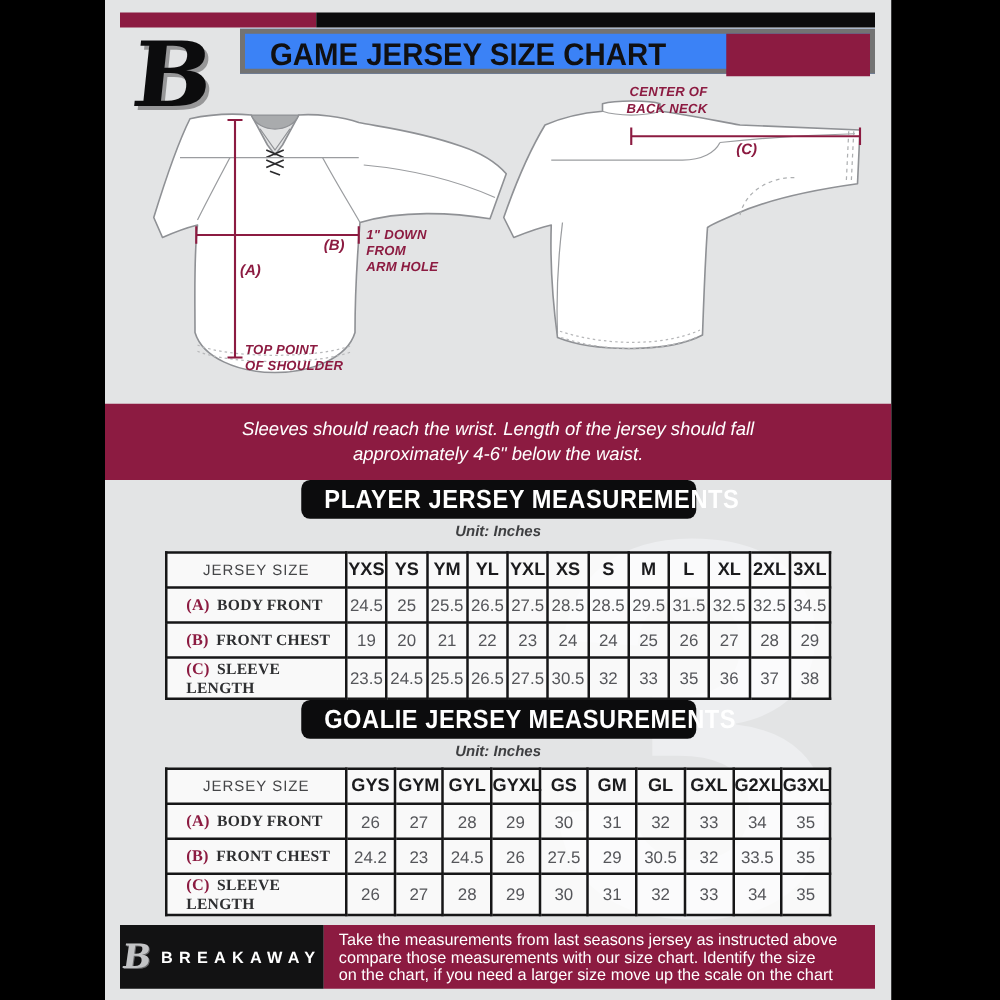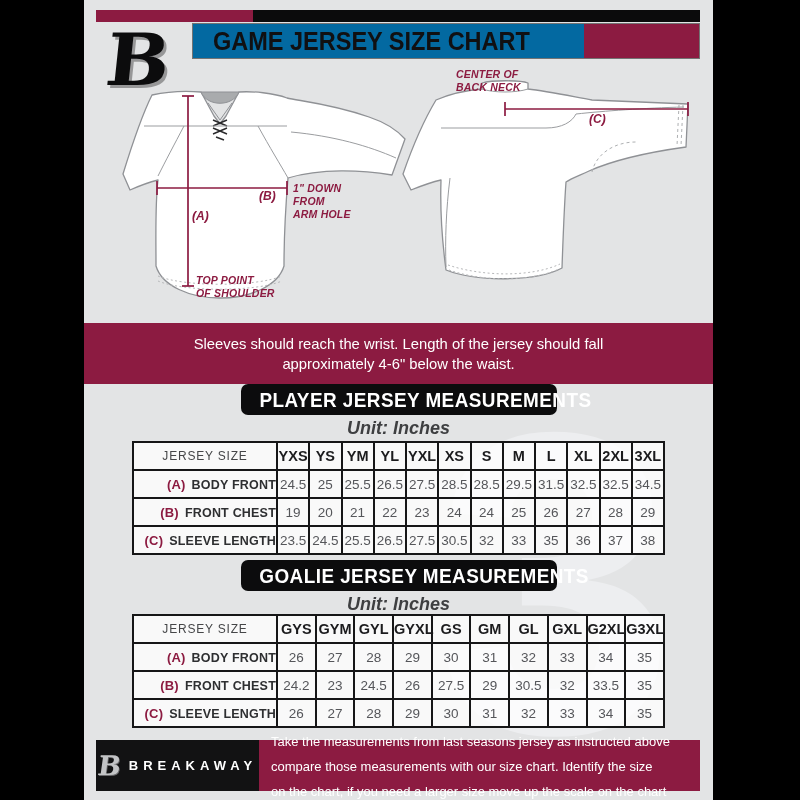--- a/index.html
+++ b/index.html
@@ -6,69 +6,69 @@
   body{width:800px;height:800px;background:#000;position:relative;overflow:hidden;
        font-family:"Liberation Sans",sans-serif;}
   .canvas{position:absolute;left:84px;top:0;width:629px;height:800px;background:#e3e4e5;overflow:hidden;}
   .watermark{position:absolute;left:352px;top:368px;font-size:430px;font-weight:bold;
        color:#edeef0;line-height:1;z-index:0;user-select:none;}
   .layer{position:absolute;inset:0;z-index:1;}
 
   
   .topbar-maroon{position:absolute;left:12px;top:10px;width:157px;height:12px;background:#8c1b41;}
   .topbar-black{position:absolute;left:169px;top:10px;width:447px;height:12px;background:#0b0b0c;}
-  .title-bar{position:absolute;left:108px;top:23px;width:508px;height:36px;background:#0369a1;
-       border:1px solid #737373;box-sizing:border-box;}
+  .title-bar{position:absolute;left:108px;top:23px;width:508px;height:36px;background:#3b82f6;
+       border:4px solid #737373;box-sizing:border-box;}
   .title-accent{position:absolute;right:0;top:0;width:115px;height:34px;background:#8c1b41;}
   .page-title{position:absolute;left:20px;top:0;height:34px;line-height:35px;font-size:25px;
        font-weight:bold;color:#101012;letter-spacing:0px;transform:scaleX(.94);transform-origin:left center;white-space:nowrap;}
   .brand-logo{position:absolute;left:24px;top:18px;width:82px;height:88px;color:#0c0c0d;}
   .brand-logo .glyph{font-family:"DejaVu Serif",serif;font-weight:bold;font-size:72px;line-height:84px;
        display:block;transform:skewX(-6deg) scaleX(1.04);text-shadow:3px 3px 0 rgba(10,10,10,.35);}
 
   
   .jersey-svg{position:absolute;left:0;top:60px;}
   .anno{position:absolute;color:#8c1b41;white-space:pre-line;z-index:2;}
   .anno.key{font-weight:800;font-size:12px;font-style:italic;}
   .anno.note{font-weight:bold;font-style:italic;font-size:10.5px;line-height:13px;letter-spacing:.2px;}
 
   
   .notice{position:absolute;left:0;top:323px;width:629px;height:61px;background:#8c1b41;color:#fff;
-       font-size:14.8px;line-height:20px;text-align:center;white-space:pre-line;box-sizing:border-box;padding-top:11px;}
+       font-size:14.8px;line-height:20px;text-align:center;white-space:pre-line;box-sizing:border-box;padding-top:11px;font-style:italic;}
 
   
   .pill{position:absolute;left:50%;transform:translateX(-50%);width:316px;height:31px;background:#0c0c0d;
        border-radius:7px;color:#fff;text-align:left;}
   .pill span{display:inline-block;font-weight:bold;font-size:21px;line-height:31px;letter-spacing:.5px;
        transform:scaleX(.9);white-space:nowrap;}
   .pill.player{top:384px;}
   .pill.goalie{top:560px;}
   .unit{position:absolute;left:0;width:629px;text-align:center;font-weight:bold;font-style:italic;
-       font-size:18px;color:#3e3f41;}
+       font-size:12px;color:#3e3f41;}
   .unit.player{top:418px;}
   .unit.goalie{top:594px;}
 
   
   table.tbl{position:absolute;left:48px;width:533px;border-collapse:collapse;table-layout:fixed;z-index:2;}
   table.tbl.player{top:441px;}
   table.tbl.goalie{top:614px;}
   .tbl th,.tbl td{border:2px solid #161617;background:rgba(255,255,255,.78);padding:0;text-align:center;}
   .tbl th{height:26px;font-size:14.5px;font-weight:bold;color:#1b1b1d;margin-left:16px;}
   .tbl th.corner{font-weight:normal;font-size:12px;color:#454648;letter-spacing:.8px;}
   .tbl td{height:26px;font-size:13.5px;color:#55565a;}
-  .tbl td.rowlabel{text-align:right;font-size:12.5px;color:#2e2f31;font-weight:bold;letter-spacing:.2px;}
+  .tbl td.rowlabel{text-align:left;padding-left:15px;font-size:12.5px;color:#2e2f31;font-weight:bold;letter-spacing:.2px;font-family:Liberation Serif, serif;}
   .tbl td.rowlabel .key{color:#8c1b41;font-weight:800;margin-right:6px;font-size:13px;}
 
   
   .footer{position:absolute;left:12px;top:740px;width:604px;height:51px;display:flex;z-index:2;}
   .footer-brand{width:163px;background:#121213;display:flex;align-items:center;justify-content:center;gap:8px;}
   .footer-brand .bglyph{font-family:"DejaVu Serif",serif;font-weight:bold;font-size:27px;color:#c3c4c6;
        transform:skewX(-8deg);text-shadow:1px 1px 0 #6a6a6c;}
   .footer-brand .bname{color:#fff;font-weight:bold;font-size:13px;letter-spacing:5px;}
-  .footer-note{flex:1;background:#8c1b41;color:#fff;font-size:13px;line-height:25px;
+  .footer-note{flex:1;background:#8c1b41;color:#fff;font-size:13px;line-height:14px;
        padding:1px 0 0 12px;white-space:pre-line;display:flex;align-items:center;}
 </style>
 </head>
 <body>
 
 <div class="canvas">
   <div class="watermark">3</div>
 
   <div class="layer">
 
@@ -140,21 +140,21 @@
       </g>
     </svg>
 
     <div class="anno key" style="left:108px;top:209px;">(A)</div>
     <div class="anno note" style="left:112px;top:226px;margin-top:48px;">TOP POINT
 OF SHOULDER</div>
     <div class="anno key" style="left:175px;top:189px;">(B)</div>
     <div class="anno note" style="left:209px;top:182px;">1" DOWN
 FROM
 ARM HOLE</div>
-    <div class="anno note" style="left:372px;top:68px;width:110px;text-align:left;">CENTER OF
+    <div class="anno note" style="left:372px;top:68px;width:110px;text-align:right;">CENTER OF
 BACK NECK</div>
     <div class="anno key" style="left:505px;top:112px;">(C)</div>
 
     <div class="notice">Sleeves should reach the wrist. Length of the jersey should fall
 approximately 4-6" below the waist.</div>
 
     <div class="pill player">
       <span>PLAYER JERSEY MEASUREMENTS</span>
     </div>
     <div class="unit player">Unit: Inches</div>

